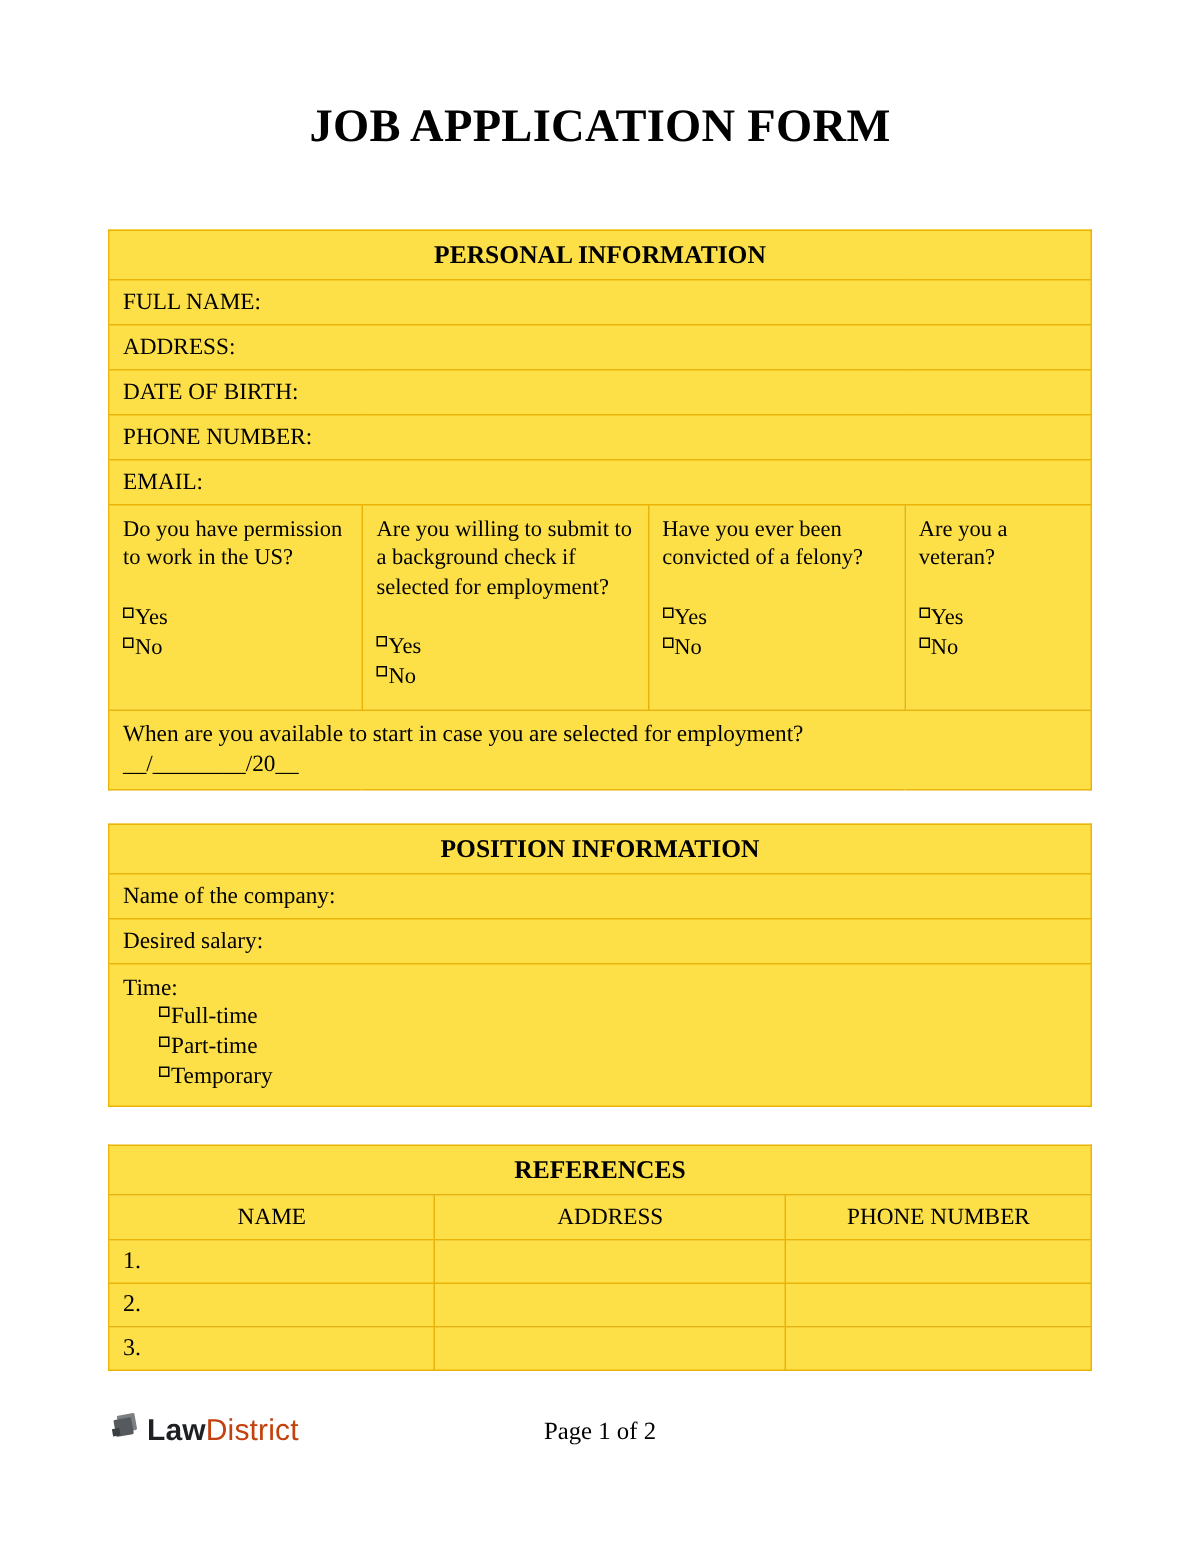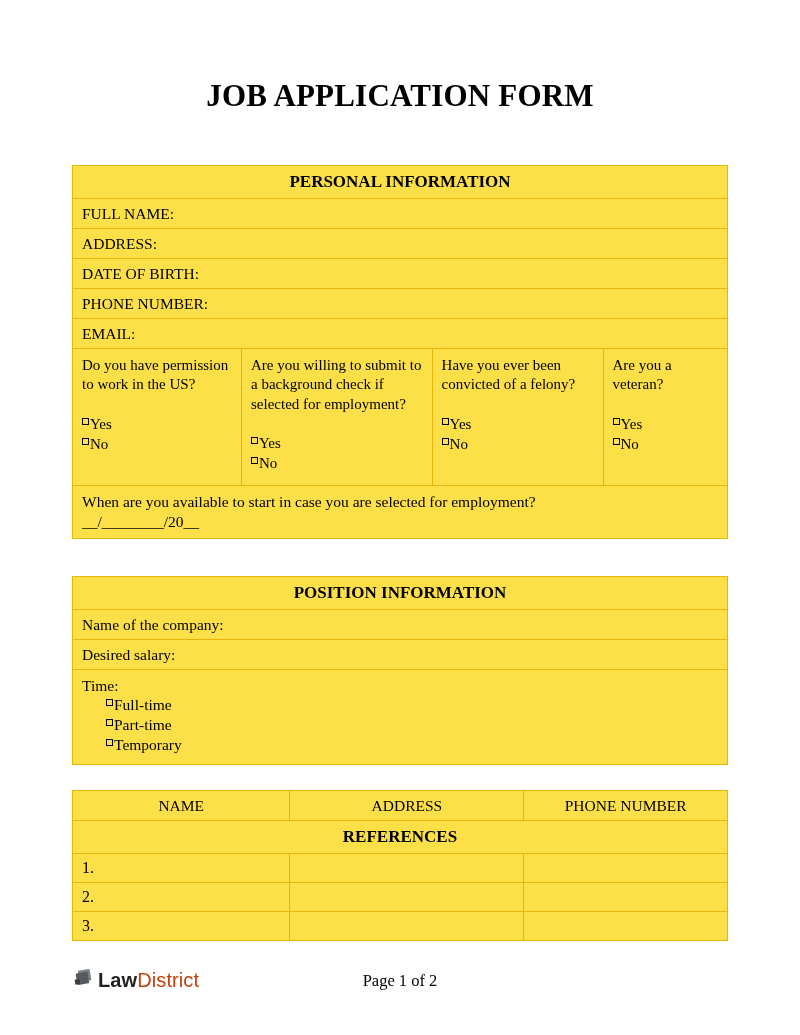--- a/index.html
+++ b/index.html
@@ -4,39 +4,39 @@
 <style>
   * { box-sizing: border-box; }
   html, body { margin: 0; padding: 0; background: #ffffff; }
   body {
     width: 800px; height: 1035px;
     font-family: "Liberation Serif", serif;
     color: #000000;
     position: relative;
     overflow: hidden;
   }
-  .page { padding: 12px 72px; }
+  .page { padding: 0 72px; }
 
   .doc-title {
     margin: 0; padding-top: 66px;
     text-align: center;
     font-size: 31px; font-weight: 700;
     letter-spacing: 0.2px;
     line-height: 1.15;
   }
 
   table {
     width: 100%;
     border-collapse: collapse;
     table-layout: fixed;
   }
   td { border: 1px solid #eab308; background: #fde047; }
 
   .tbl-personal { margin-top: 51px; }
-  .tbl-position { margin-top: 37px; }
+  .tbl-position { margin-top: 22px; }
   .tbl-references { margin-top: 25px; }
 
   .sec-head {
     font-size: 17px; font-weight: 700;
     text-align: center;
     padding: 6px 8px;
     height: 32px;
   }
   .field {
     font-size: 15.5px;
@@ -207,27 +207,27 @@
     </table>
 
   <table class="tbl-references">
     <colgroup>
         <col style="width:33.2%">
         <col style="width:35.7%">
         <col style="width:31.1%">
       </colgroup>
     <tbody>
         <tr>
+          <td class="sec-head" colspan="3">REFERENCES</td>
+        </tr>
+    <tr>
       <td class="ref-col">NAME</td>
       <td class="ref-col">ADDRESS</td>
       <td class="ref-col">PHONE NUMBER</td>
     </tr>
-    <tr>
-          <td class="sec-head" colspan="3">REFERENCES</td>
-        </tr>
     <tr>
       <td class="ref-cell"><span>1.</span></td>
       <td class="ref-cell"></td>
       <td class="ref-cell"></td>
     </tr>
     <tr>
       <td class="ref-cell"><span>2.</span></td>
       <td class="ref-cell"></td>
       <td class="ref-cell"></td>
     </tr>

